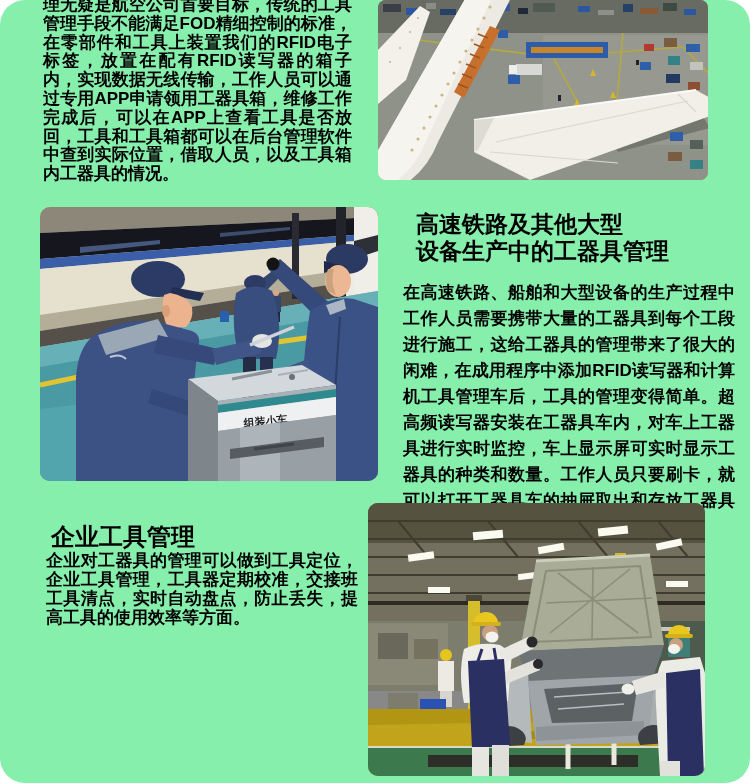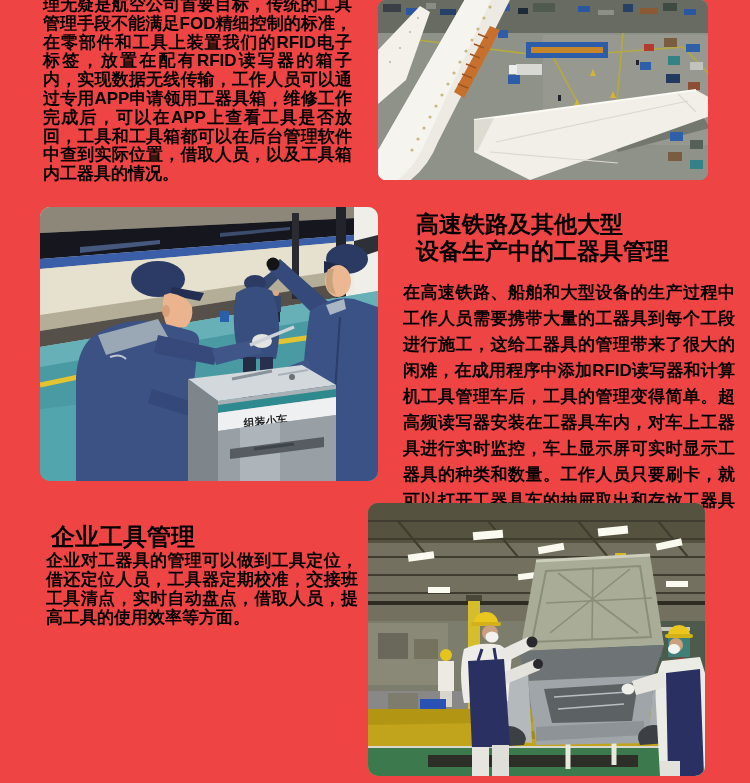--- a/index.html
+++ b/index.html
@@ -1,18 +1,18 @@
 <!DOCTYPE html>
 <html><head>
 <meta charset="utf-8">
 <style>
   html,body{margin:0;padding:0;background:#ffffff;}
   .page{
-    position:relative;width:750px;height:783px;background:#ef4444;overflow:hidden;
-    font-family:"Liberation Sans","DejaVu Sans",sans-serif;color:#000;
+    position:relative;width:750px;height:783px;background:#86efac;overflow:hidden;
+    font-family:"Liberation Sans","DejaVu Sans",sans-serif;color:#000;border-radius:25px;
   }
   .para{
     position:absolute;font-weight:700;color:#000;text-align:justify;
     font-size:17px;line-height:18.8px;margin:0;
   }
   .heading{
     position:absolute;font-weight:700;color:#000;margin:11px;
     white-space:pre-line;
   }
   #para-airline{left:43px;top:-4px;width:309px;}
@@ -249,21 +249,21 @@
         <text x="204" y="220" font-size="11" font-weight="bold" fill="#222222" transform="rotate(-5 204 220)">组装小车</text>
         <polygon points="178,224 296,208 296,274 178,274" fill="#98a0a6"></polygon>
         <polygon points="200,221 240,215 240,274 200,274" fill="#b7bec4" opacity="0.7"></polygon>
         <polygon points="190,242 284,230 284,240 190,252" fill="#565c62"></polygon>
         <line x1="214" y1="242" x2="254" y2="237" stroke="#3e444a" stroke-width="3"></line>
       </g>
     </svg>
   </div>
 
   <h2 class="heading" id="head-enterprise">企业工具管理</h2>
-  <p class="para" id="para-enterprise">企业对工器具的管理可以做到工具定位，借还定位人员，工具器定期校准，交接班工具清点，实时自动盘点，借取人员，提高工具的使用效率等方面。</p>
+  <p class="para" id="para-enterprise">企业对工器具的管理可以做到工具定位，企业工具管理，工具器定期校准，交接班工具清点，实时自动盘点，防止丢失，提高工具的使用效率等方面。</p>
 
   <div class="photo" id="photo-car">
     <svg viewBox="0 0 337 273" preserveAspectRatio="none">
 
       <rect x="0" y="0" width="337" height="118" fill="#73705f"></rect>
       <rect x="0" y="0" width="337" height="40" fill="#55523f"></rect>
       <g stroke="#3f3d2f" stroke-width="2">
         <line x1="0" y1="18" x2="337" y2="18"></line>
           <line x1="0" y1="36" x2="337" y2="36"></line>
         <line x1="0" y1="54" x2="337" y2="54"></line>

